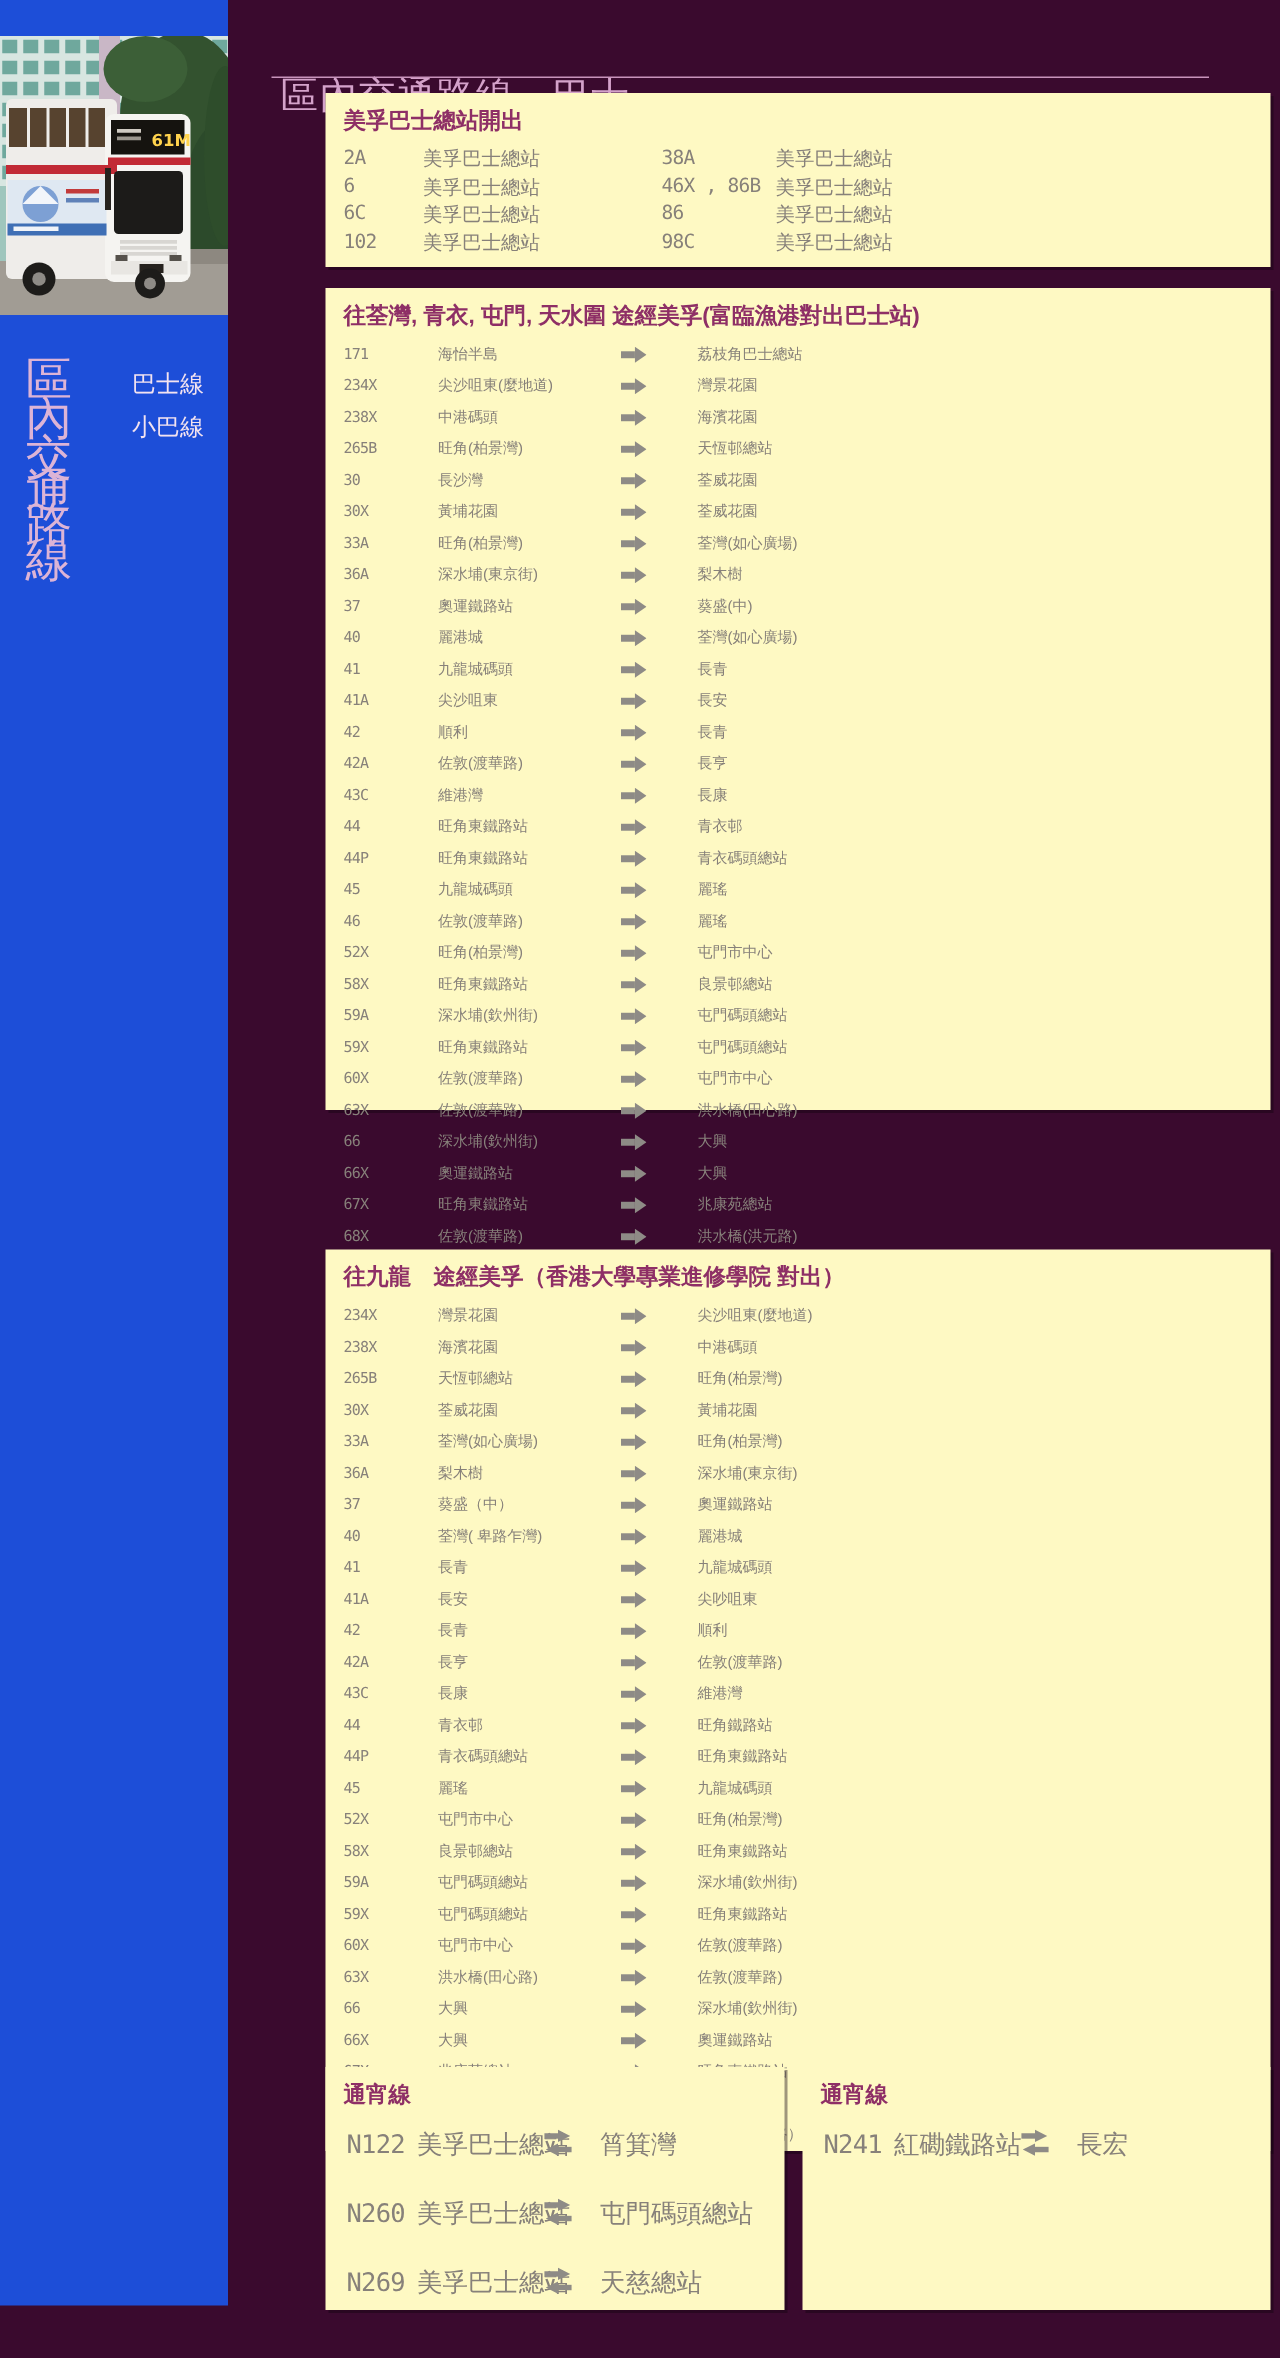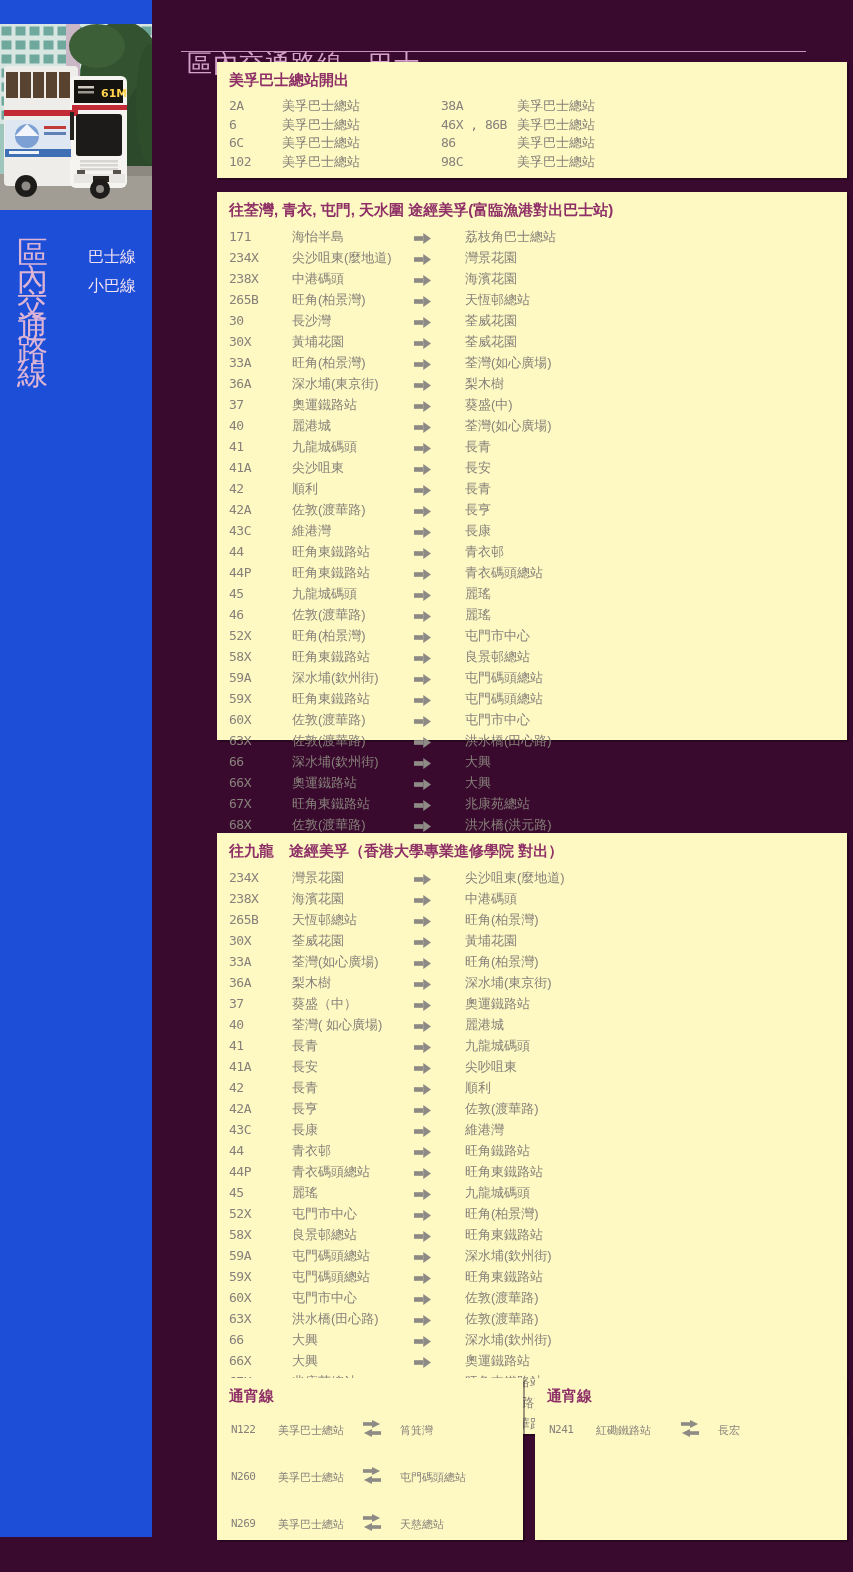--- a/index.html
+++ b/index.html
@@ -29,25 +29,25 @@
   #panel-kln      { top:833px; height:601px; }
   #panel-night-left  { top:1378px; width:306px; height:162px; }
   #panel-night-right { left:494px; top:1378px; width:312px; height:162px; }
   .row { display:contents; }
   .grid-terminus {
     display:grid; grid-template-columns:53px 159px 76px 1fr;
     margin:7px 12px 0; font-size:13px; line-height:18.5px; color:#87817a;
   }
   .grid-routes {
     display:grid; grid-template-columns:63px 122px 51px 1fr;
-    margin:8px 12px 0; font-size:13px; line-height:18px; color:#87817a;
+    margin:8px 12px 0; font-size:10px; line-height:18px; color:#87817a;
   }
   .grid-night {
     display:grid; grid-template-columns:47px 84px 38px 1fr;
-    margin:15px 6px 0 14px; font-size:11px; line-height:18px; row-gap:25px; color:#87817a;
+    margin:15px 6px 0 14px; font-size:17px; line-height:18px; row-gap:25px; color:#87817a;
   }
   .num { font-family:"DejaVu Sans Mono","Liberation Mono",monospace; letter-spacing:-0.5px; }
   .rt-to, .rt-from, .t-station { white-space:pre; }
   .rt-arrow { padding-top:3px; }
   .night-arrow { margin-top:-2px; }
   .rt-arrow svg, .night-arrow svg { display:inline-block; }
 </style>
 </head>
 <body>
 
@@ -631,21 +631,21 @@
           <svg width="17" height="11" viewBox="0 0 22 14">
             <rect x="0" y="4" width="12" height="6" fill="#8e8b86"></rect>
             <polygon points="12,0 22,7 12,14" fill="#8e8b86"></polygon>
           </svg>
         </div>
         <div class="rt-to">奧運鐵路站</div>
       </div>
 
       <div class="row">
         <div class="num rt-num">40</div>
-        <div class="rt-from">荃灣( 如心廣場)</div>
+        <div class="rt-from">荃灣( 卑路乍灣)</div>
         <div class="rt-arrow">
           <svg width="17" height="11" viewBox="0 0 22 14">
             <rect x="0" y="4" width="12" height="6" fill="#8e8b86"></rect>
             <polygon points="12,0 22,7 12,14" fill="#8e8b86"></polygon>
           </svg>
         </div>
         <div class="rt-to">麗港城</div>
       </div>
 
       <div class="row">

